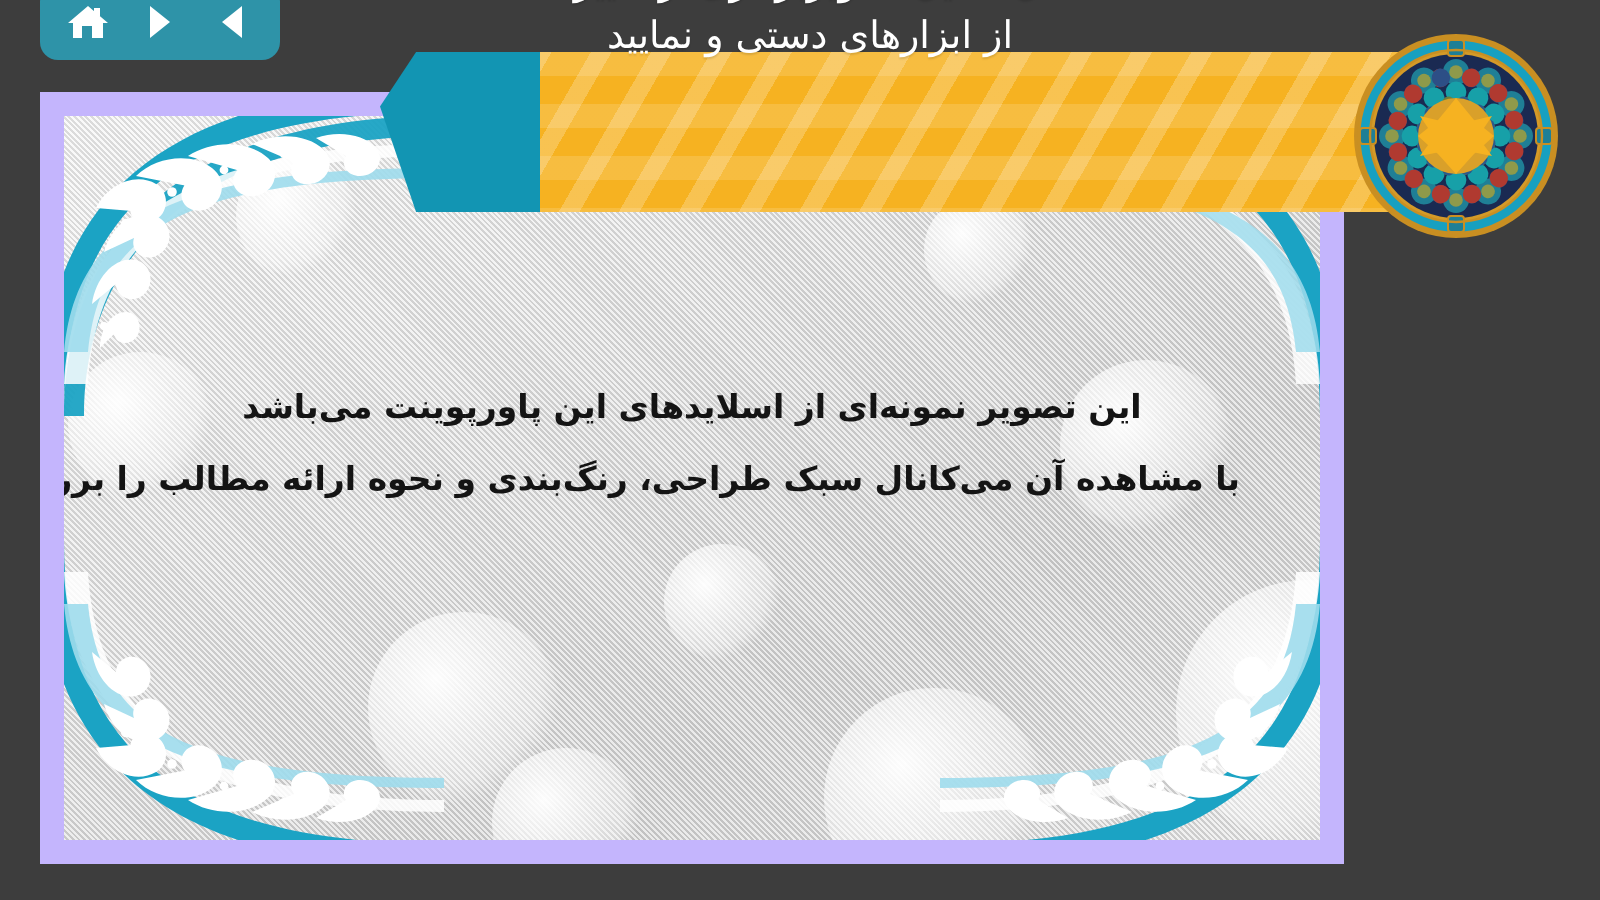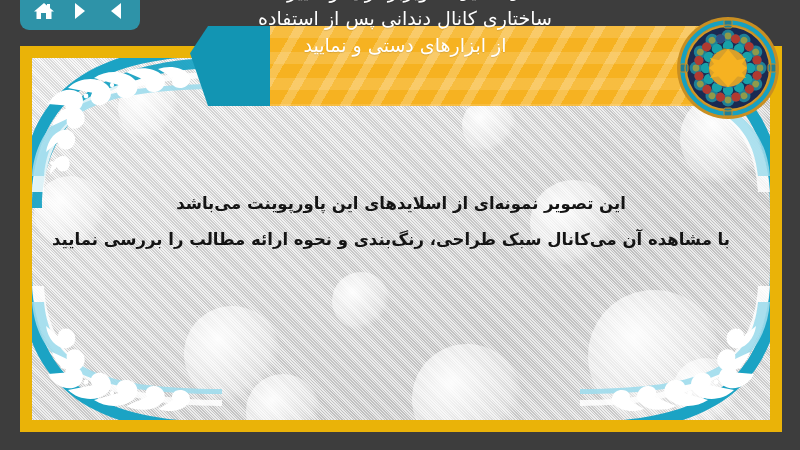--- a/index.html
+++ b/index.html
@@ -29,22 +29,22 @@
     width:30px; height:26px;
     display:flex; align-items:center; justify-content:center;
     cursor:pointer;
   }
   #nav svg{ display:block; }
 
   
   #slide{
     position:absolute;
     left:20px; top:46px;
-    width:762px; height:386px;
-    background:#eab308;
+    width:652px; height:386px;
+    background:#c4b5fd;
     z-index:5;
   }
   
   #paper{
     position:absolute;
     left:12px; top:12px; right:12px; bottom:12px;
     background:
       repeating-linear-gradient(45deg,
         rgba(255,255,255,.55) 0px, rgba(255,255,255,.55) 1px,
         rgba(150,150,150,.25) 1px, rgba(150,150,150,.25) 2px),
@@ -260,21 +260,20 @@
   <div class="edge edge-b"></div>
 
   <div id="tail"></div>
   <div id="banner">
     <div class="chev"></div>
     <div class="rows"></div>
   </div>
 
   <div id="title">
     <div>کامل تحلیل تصویربرداری از تغییرات</div>
-    <div>ساختاری کانال دندانی پس از استفاده</div>
     <div>از ابزارهای دستی و نمایید</div>
   </div>
 
   <div id="medallion">
     <svg width="104" height="104" viewBox="0 0 104 104" xmlns="http://www.w3.org/2000/svg">
       <defs>
         <g id="petal">
           <circle cx="0" cy="-32" r="6.5" fill="#1f7f96"></circle>
           <circle cx="0" cy="-32" r="3.4" fill="#8f9a4a"></circle>
           <circle cx="8" cy="-29" r="4.6" fill="#2d4f86"></circle>

